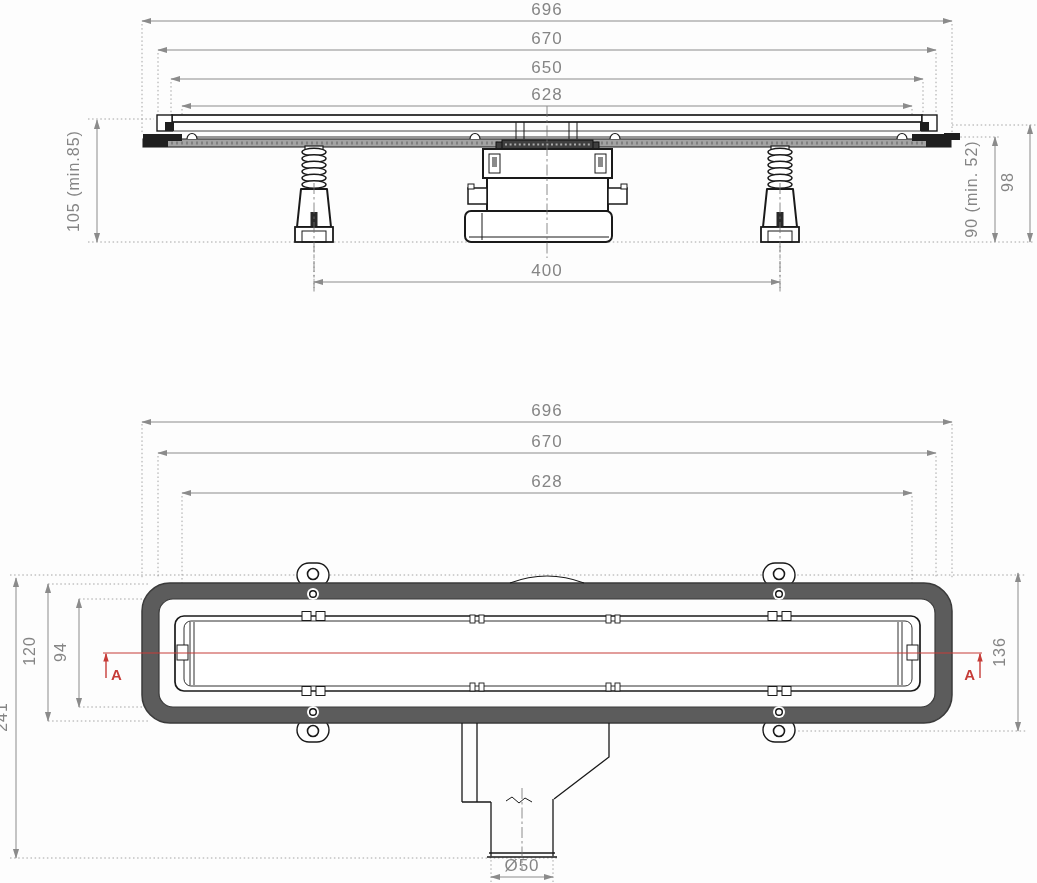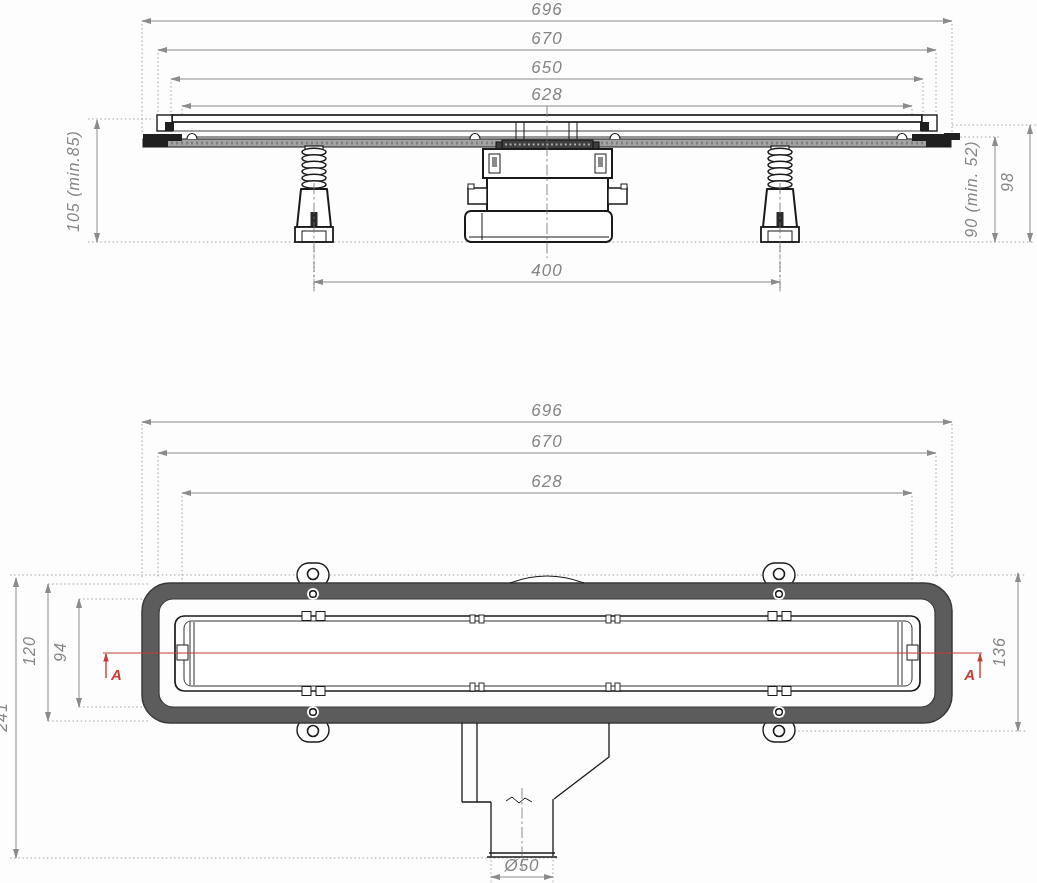--- a/index.html
+++ b/index.html
@@ -1,17 +1,17 @@
 <!DOCTYPE html>
 <html><head>
 <meta charset="utf-8">
 <style>
   html,body{margin:0;padding:0;background:#fdfdfd;}
   .page{position:relative;width:1037px;height:883px;background:#fdfdfd;overflow:hidden;
-        font-family:"Liberation Sans", sans-serif;font-style:italic;}
+        font-family:"Liberation Sans", sans-serif;}
   svg{display:block}
   text{font-family:"Liberation Sans", sans-serif; fill:#858585; letter-spacing:1px;}
   .dimtxt{font-size:17px;}
   .dimtxt-sm{font-size:16px;}
   .sectxt{font-size:15px;font-weight:bold;fill:#c63c38;letter-spacing:0;}
   .dimline{stroke:#8b8b8b;stroke-width:1;fill:none;}
   .extline{stroke:#9a9a9a;stroke-width:0.9;fill:none;stroke-dasharray:1.5 2.6;}
   .cline{stroke:#6f6f6f;stroke-width:0.8;fill:none;stroke-dasharray:11 3 2.5 3;}
   .draw{stroke:#1a1a1a;fill:none;}
   .drawf{stroke:#1a1a1a;fill:#ffffff;}

